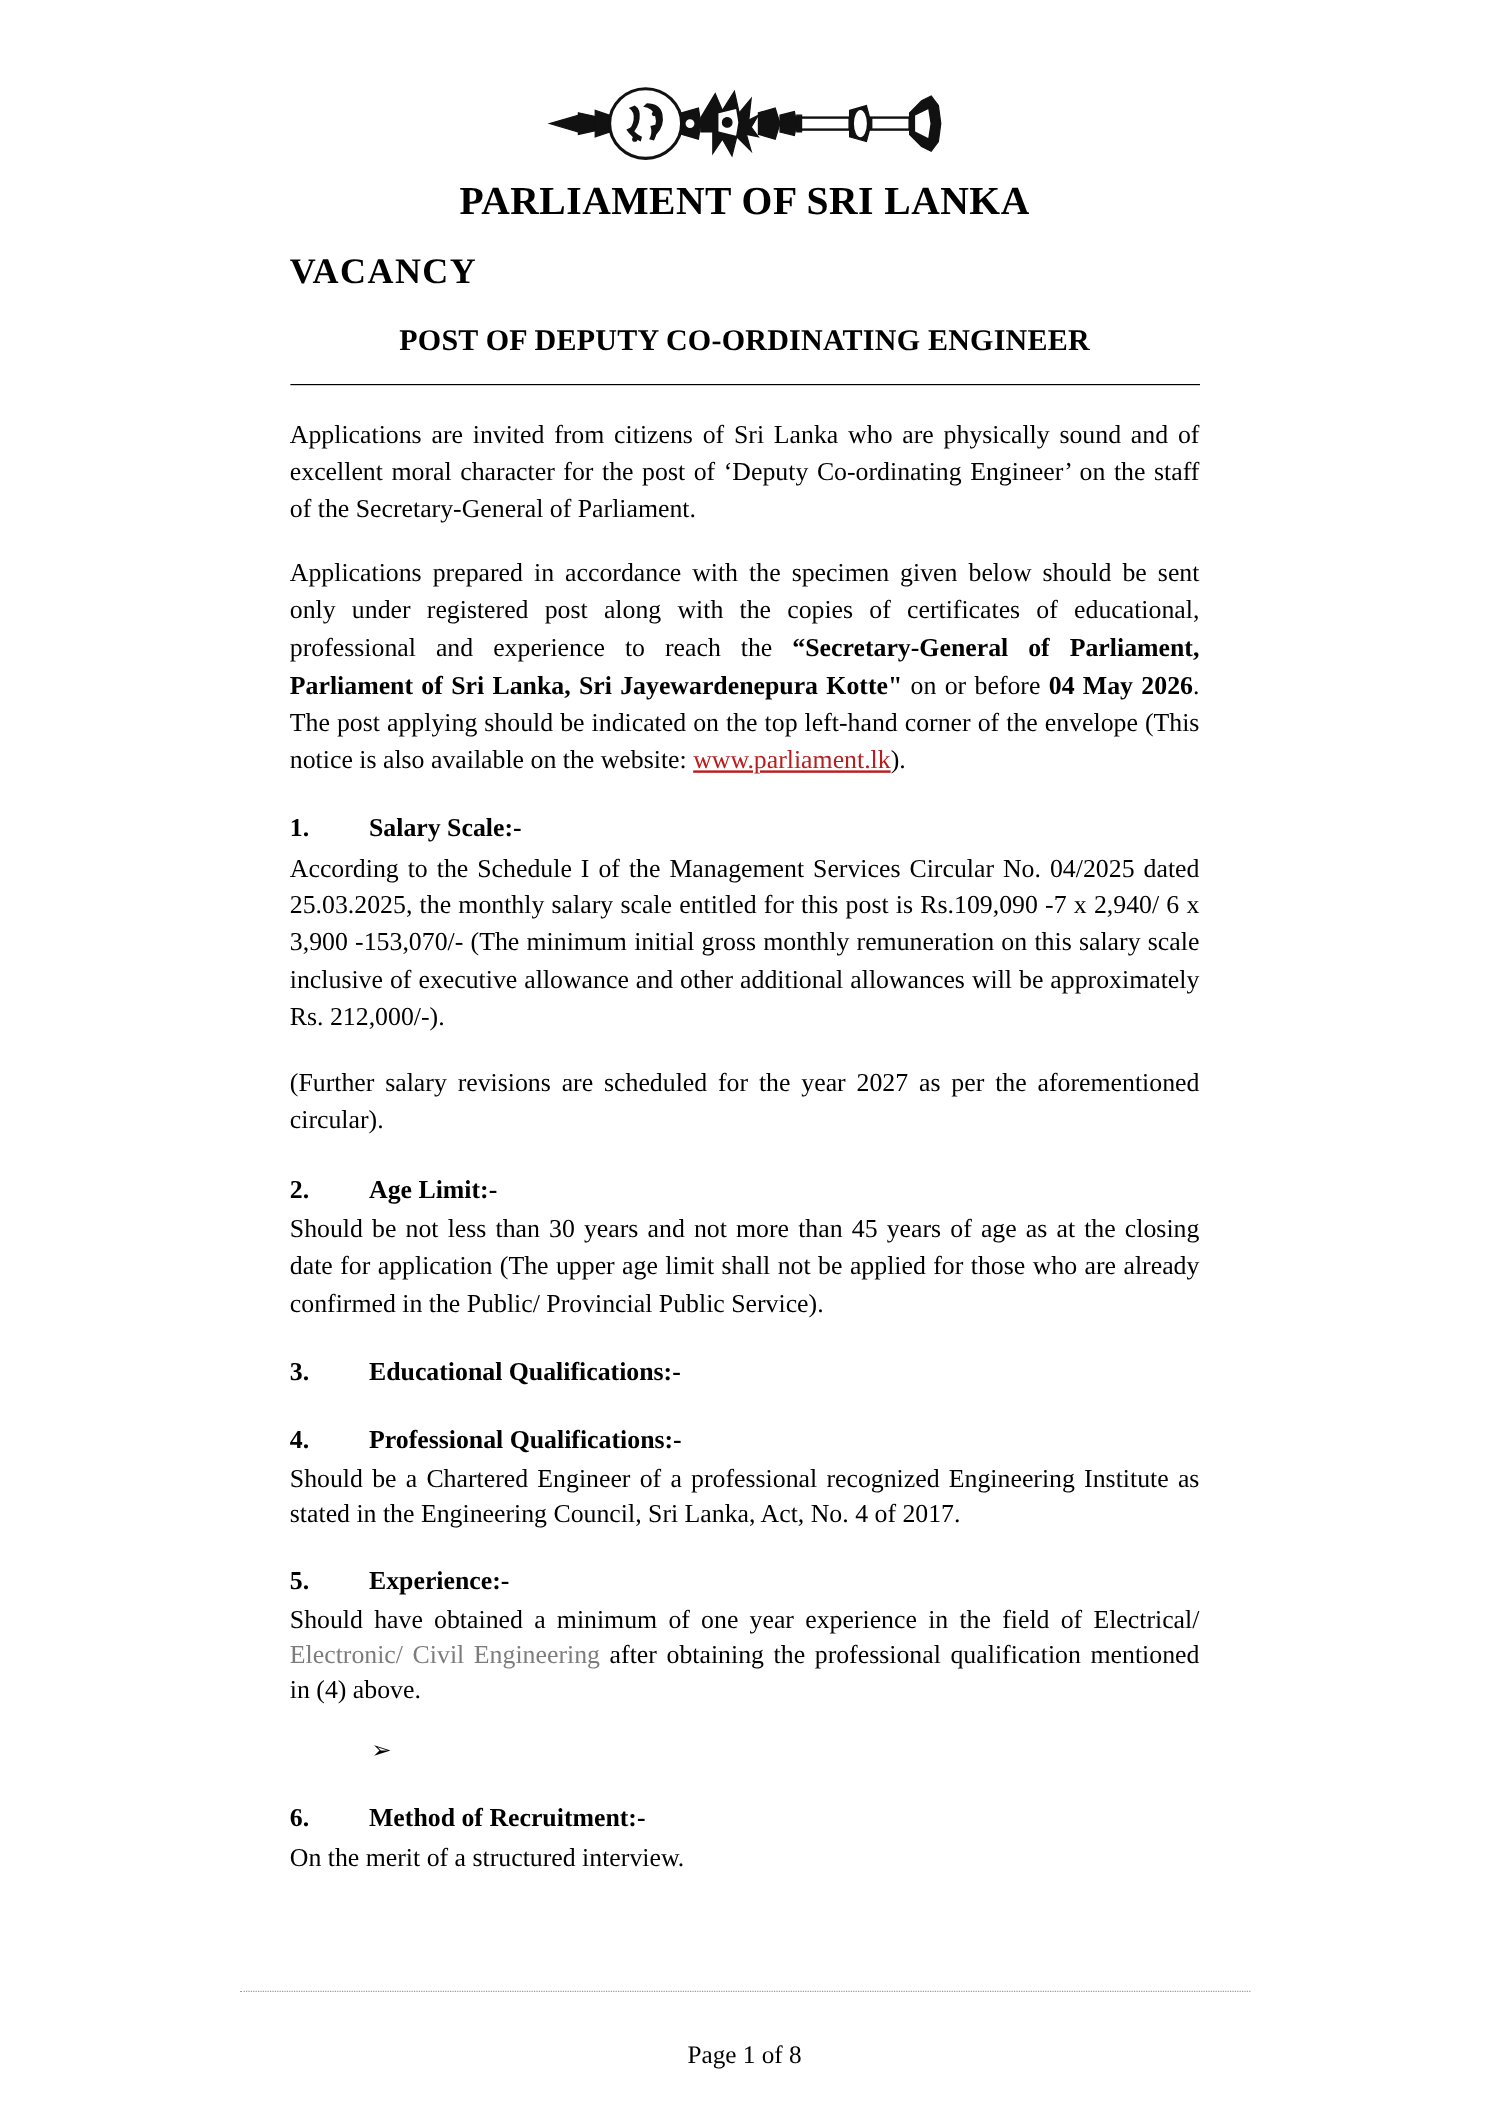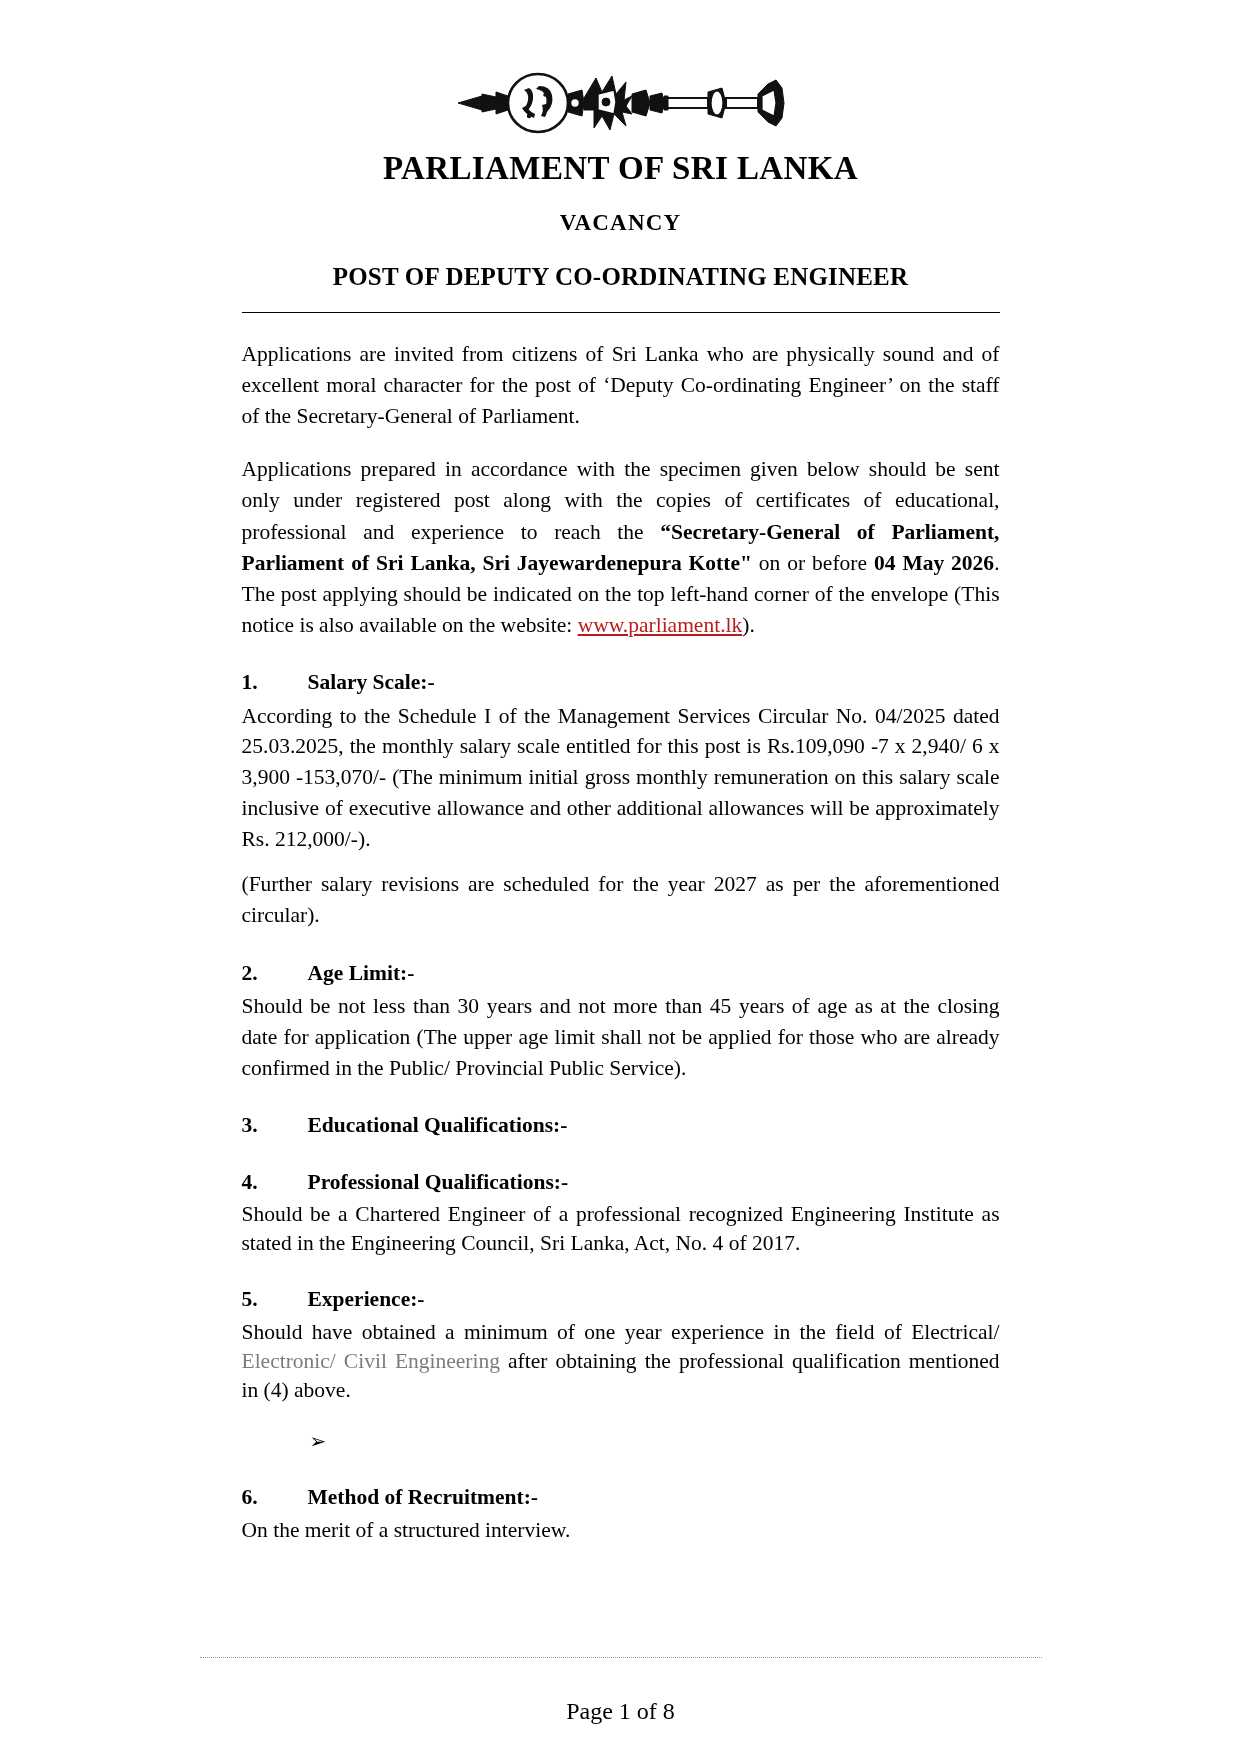--- a/index.html
+++ b/index.html
@@ -37,22 +37,22 @@
 
   .org-title {
     text-align: center;
     font-size: 33px;
     font-weight: bold;
     letter-spacing: 0.4px;
     margin-top: 12px;
     line-height: 1.15;
   }
   .vacancy-title {
-    text-align: center;
-    font-size: 23px;
+    text-align: left;
+    font-size: 30px;
     font-weight: bold;
     letter-spacing: 1.2px;
     margin-top: 20px;
   }
   .post-title {
     text-align: center;
     font-size: 25px;
     font-weight: bold;
     letter-spacing: 0.2px;
     margin-top: 27px;
@@ -131,21 +131,21 @@
     left: 130px;
     right: 130px;
     bottom: 30px;
   }
   .footer-rule {
     border-top: 1.5px dotted #9a9a9a;
     margin-bottom: 9px;
   }
   .footer-text {
     text-align: center;
-    font-size: 24px;
+    font-size: 21px;
     margin-top: 40px;
   }
 </style>
 </head>
 <body>
 
 <div class="page">
 
   <div class="emblem-wrap">
     <span class="emblem">
@@ -206,21 +206,21 @@
 
     <p class="para">Applications are invited from citizens of Sri Lanka who are physically sound and of excellent moral character for the post of ‘Deputy Co-ordinating Engineer’ on the staff of the Secretary-General of Parliament.</p>
 
     <p class="para"><span>Applications prepared in accordance with the specimen given below should be sent only under registered post along with the copies of certificates of educational, professional and experience to reach the </span><span class="bold">“Secretary-General of Parliament, Parliament of Sri Lanka, Sri Jayewardenepura Kotte"</span><span> on or before </span><span class="bold">04 May 2026</span><span>. The post applying should be indicated on the top left-hand corner of the envelope (This notice is also available on the website: </span><a class="link" href="#">www.parliament.lk</a><span>).</span></p>
 
     <div class="section">
       <p class="section-head"><span class="num">1.</span><span>Salary Scale:-</span></p>
       <p class="section-body">According to the Schedule I of the Management Services Circular No. 04/2025 dated 25.03.2025, the monthly salary scale entitled for this post is Rs.109,090 -7 x 2,940/ 6 x 3,900 -153,070/- (The minimum initial gross monthly remuneration on this salary scale inclusive of executive allowance and other additional allowances will be approximately Rs. 212,000/-).</p>
     </div>
 
-    <p class="para" style="margin-top:14px;margin-bottom:0;">(Further salary revisions are scheduled for the year 2027 as per the aforementioned circular).</p>
+    <p class="para" style="margin-top:24px;margin-bottom:0;">(Further salary revisions are scheduled for the year 2027 as per the aforementioned circular).</p>
 
     <div class="section">
       <p class="section-head"><span class="num">2.</span><span>Age Limit:-</span></p>
       <p class="section-body">Should be not less than 30 years and not more than 45 years of age as at the closing date for application (The upper age limit shall not be applied for those who are already confirmed in the Public/ Provincial Public Service).</p>
     </div>
 
     <div class="section">
       <p class="section-head"><span class="num">3.</span><span>Educational Qualifications:-</span></p>
     </div>
 

